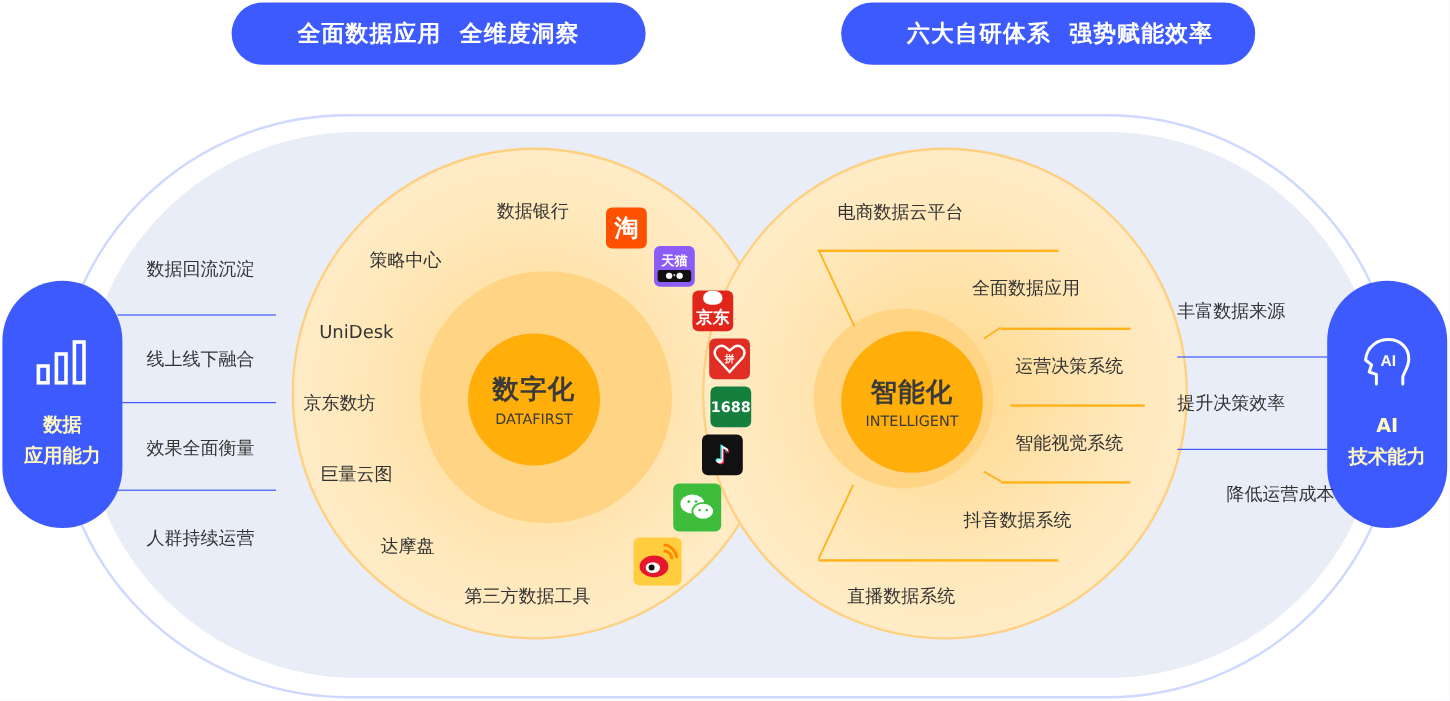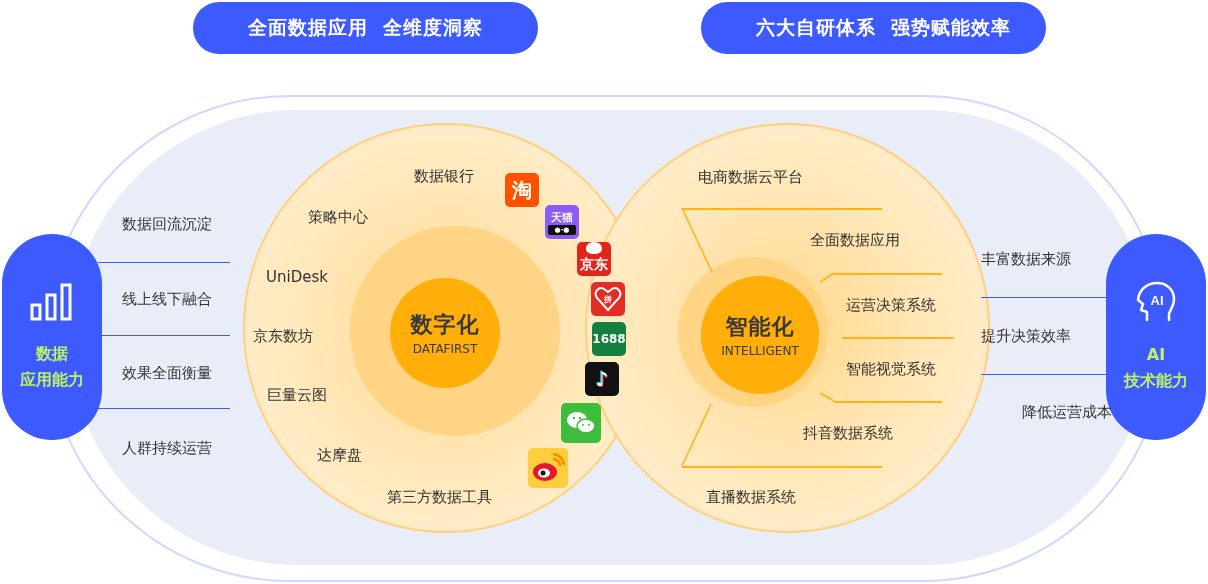--- a/index.html
+++ b/index.html
@@ -29,21 +29,21 @@
   .mid-circle { position: absolute; border-radius: 50%; background: #ffd485; }
   .core-circle {
     position: absolute; border-radius: 50%; background: #ffae0a;
     display: flex; flex-direction: column; align-items: center; justify-content: center; color: #3a3a3a;
   }
   .core-title { font-size: 22px; font-weight: bold; letter-spacing: 1px; }
   .core-sub { font-size: 12px; margin-top: 2px; }
   .label { position: absolute; font-size: 15px; color: #333; white-space: nowrap; }
   .side-pill {
     position: absolute; width: 100px; height: 206px; border-radius: 50px;
-    background: #3d5afe; color: #bef264; display: flex; flex-direction: column;
+    background: #3d5afe; color: #fef9c3; display: flex; flex-direction: column;
     align-items: center; justify-content: center; text-align: center;
   }
   .side-pill .pill-text { font-size: 16px; font-weight: bold; line-height: 26px; margin-top: 18px; text-align: center; }
   .hline { position: absolute; height: 1px; background: #3d5afe; }
   .oline { position: absolute; height: 2px; background: #ffb21a; }
   .logo {
     position: absolute; width: 34px; height: 34px; border-radius: 5px;
     display: flex; align-items: center; justify-content: center;
     color: #fff; font-weight: bold; font-size: 12px; overflow: hidden;
   }

